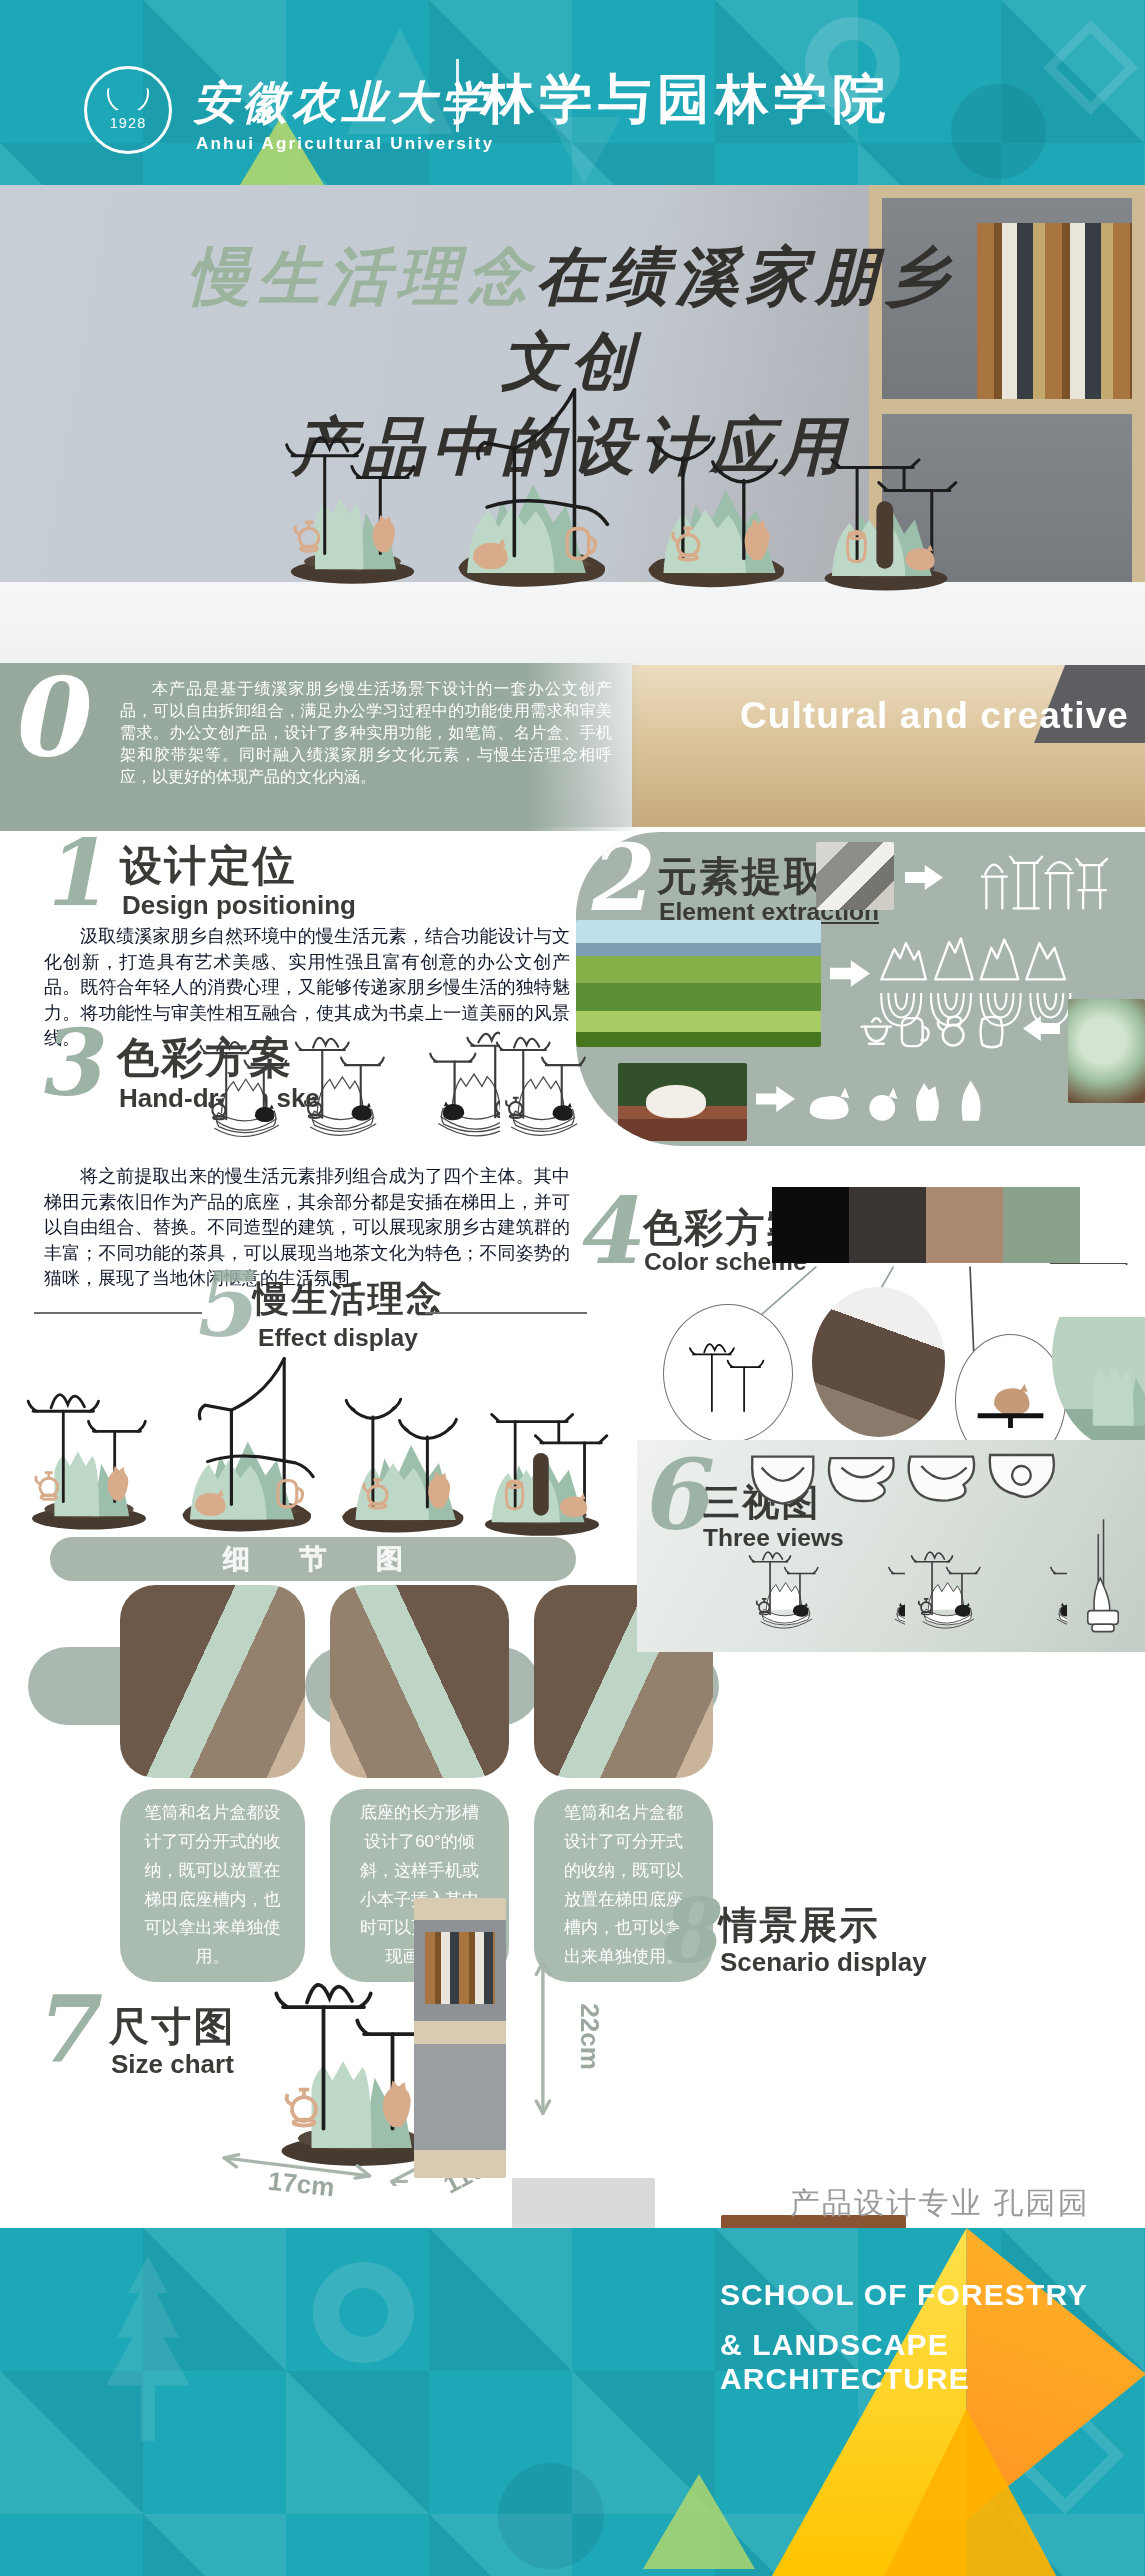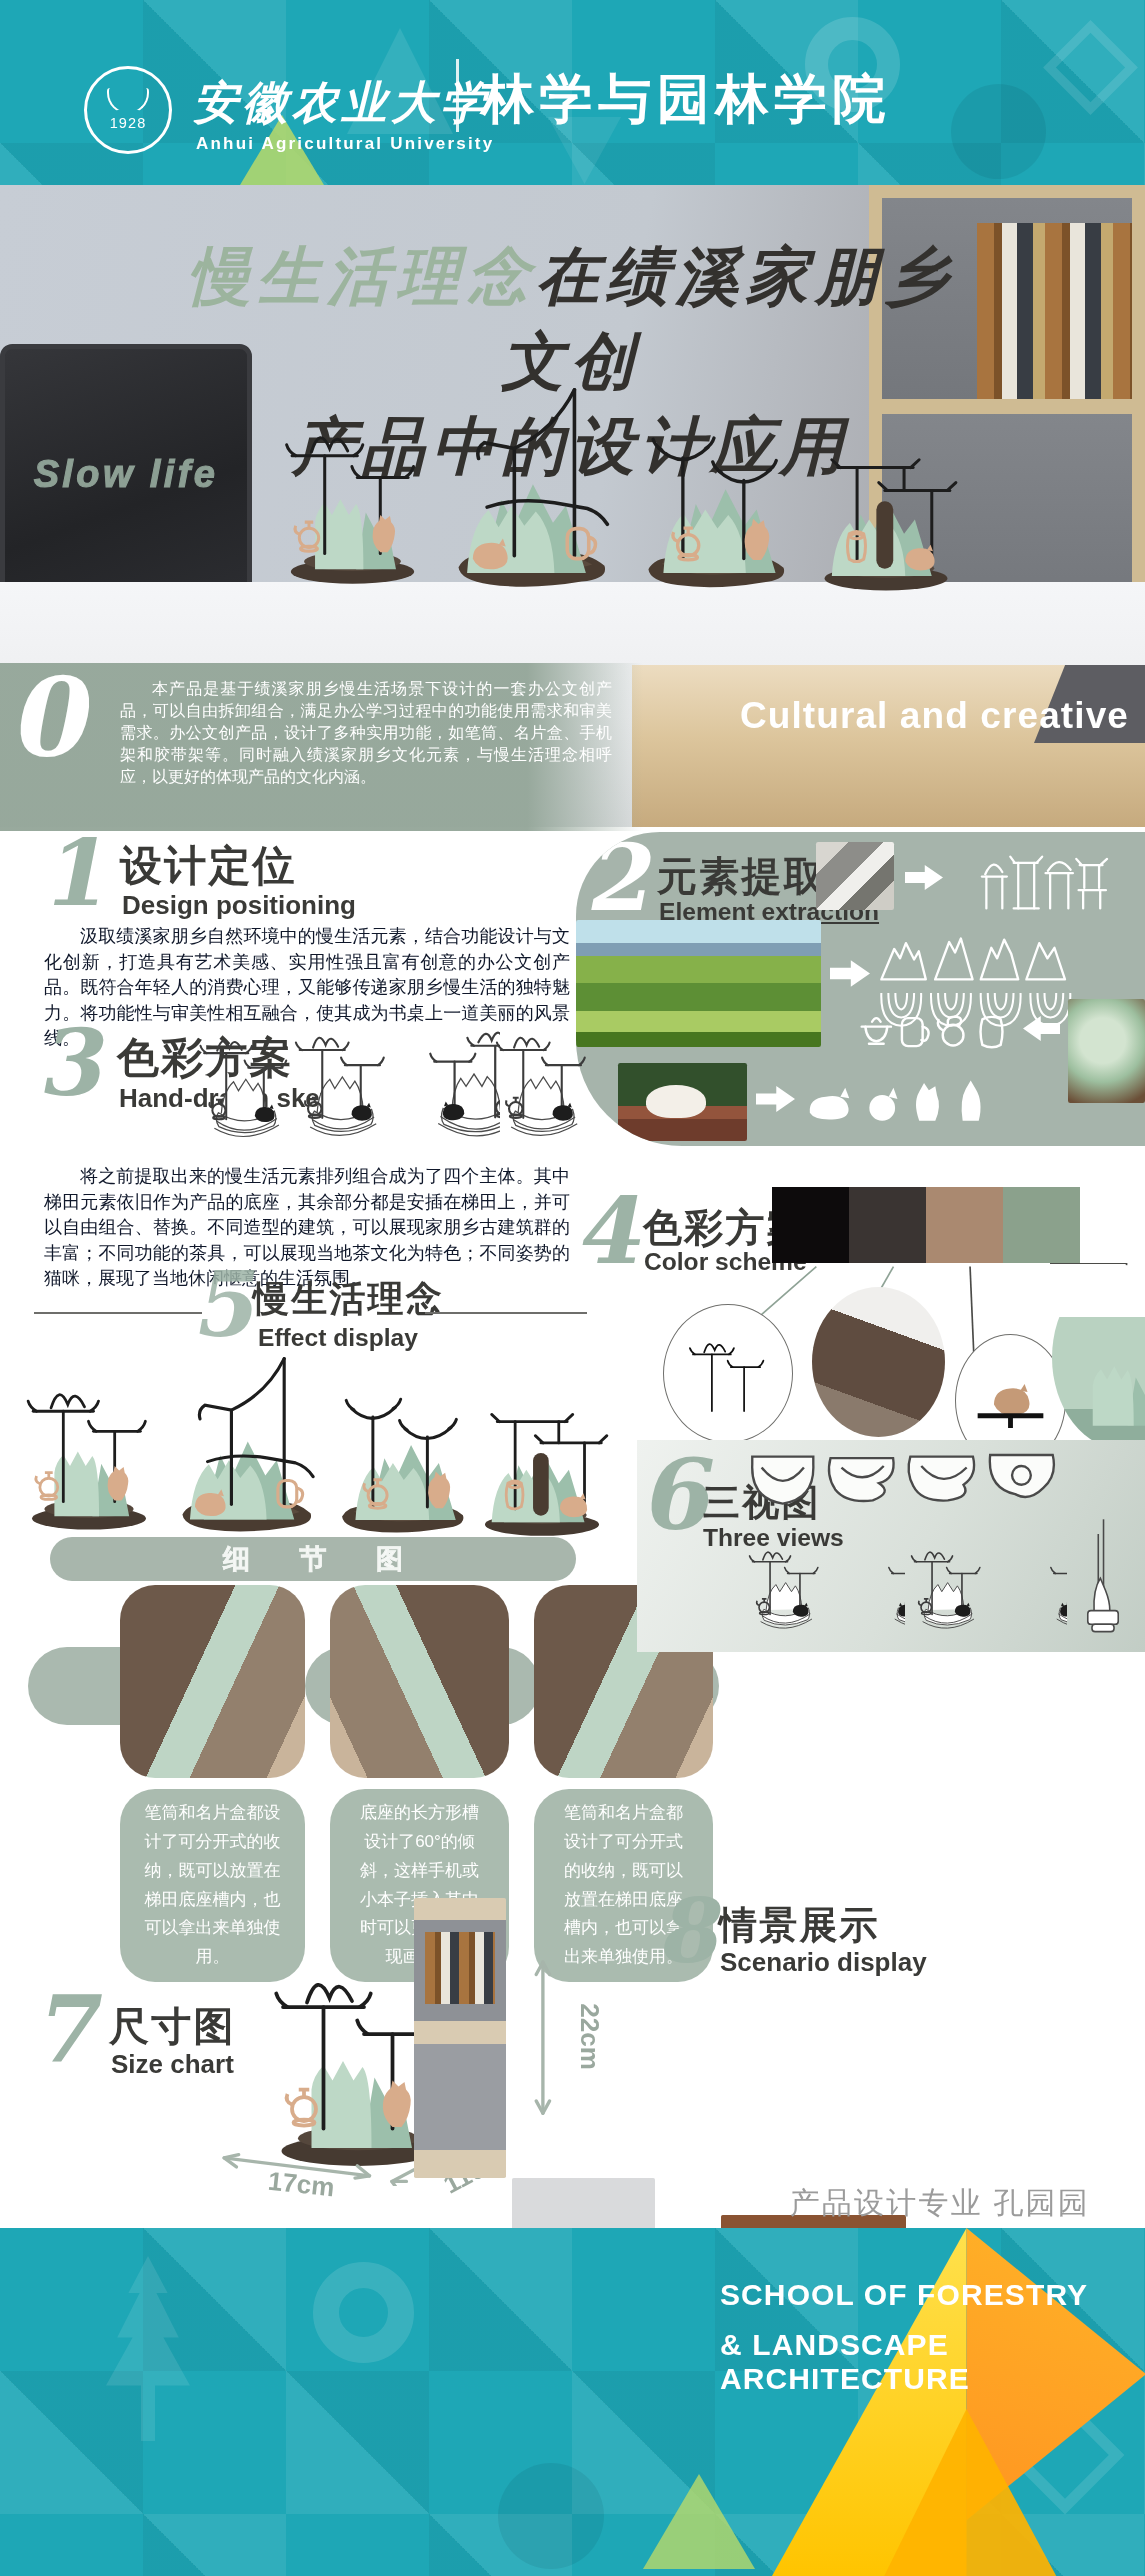--- a/index.html
+++ b/index.html
@@ -340,23 +340,20 @@
       </div>
       <div style="height:14.5px;"></div>
       <div class="shelf-cell" style="width:100%;height:190px;"></div>
     </div>
 
     <div class="abs title" style="left:157px;top:49px;width:828px;">
       <div><span class="t-green">慢生活理念</span><span class="t-dark">在绩溪家朋乡文创</span></div>
       <div class="t-dark">产品中的设计应用</div>
     </div>
 
-    <div class="abs laptop-screen" style="left:0px;top:159px;width:252px;height:260px;">
-      <span class="laptop-text">Slow life</span>
-    </div>
     <div class="abs laptop-base" style="left:0px;top:419px;width:296px;height:25px;"></div>
 
     <div class="abs desk" style="left:0;top:397px;width:1145px;height:245px;"></div>
 
     <svg class="abs" style="left:280px;top:201px;width:145px;height:207px;" viewBox="0 0 260 370" width="145" height="207">
         <use href="#prod-a"></use>
       </svg>
     <svg class="abs" style="left:442px;top:179px;width:179px;height:229px;" viewBox="0 0 320 410" width="179" height="229">
         <use href="#prod-b"></use>
       </svg>

